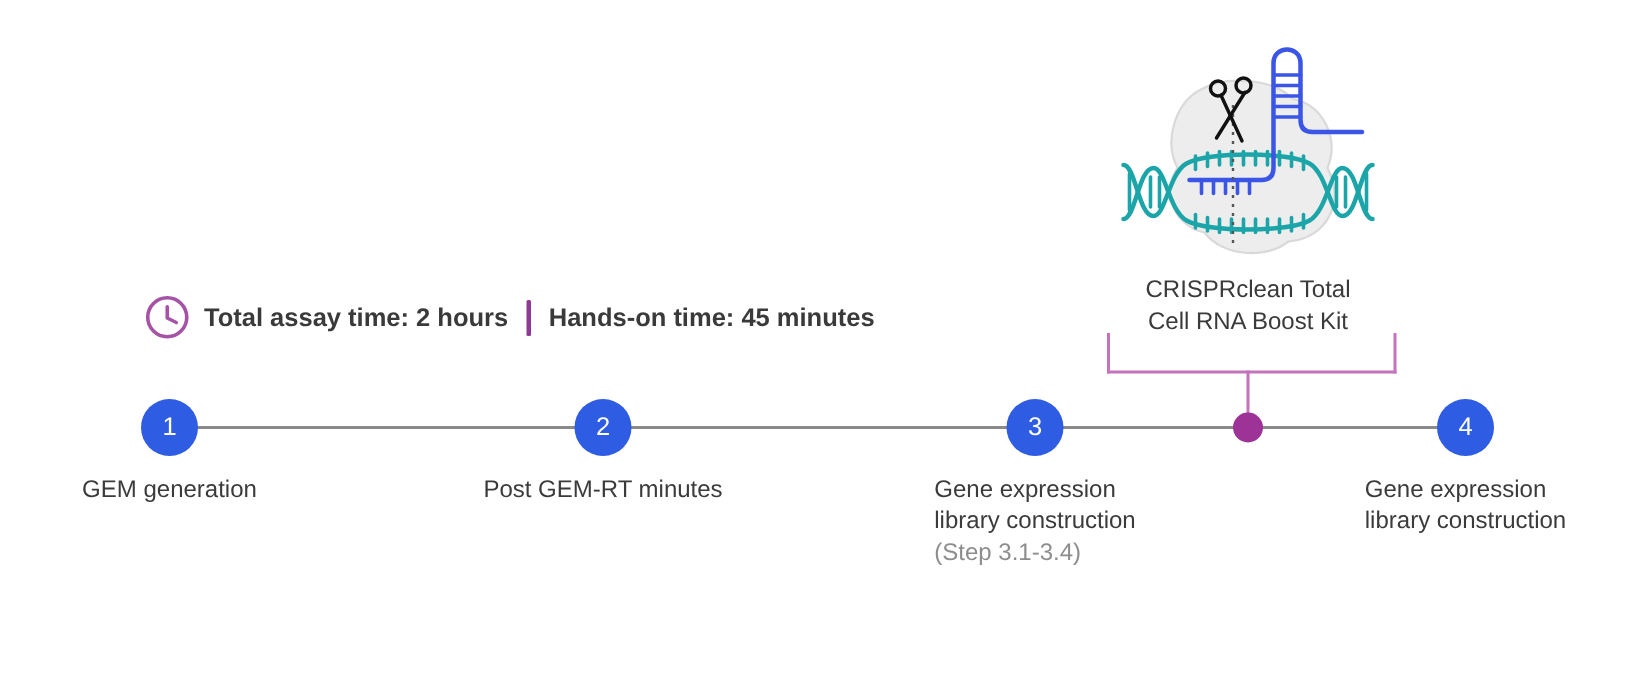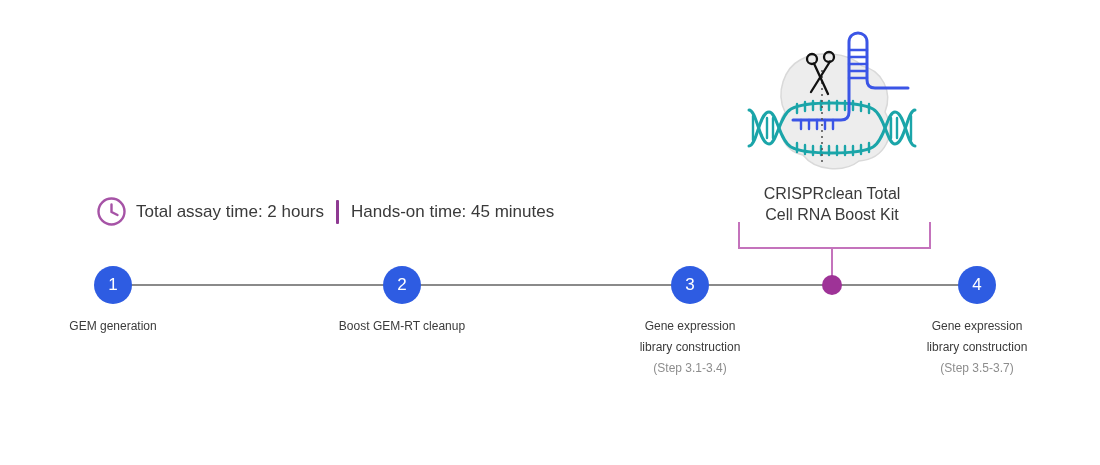--- a/index.html
+++ b/index.html
@@ -7,21 +7,21 @@
     position:relative;
     width:1100px;height:465px;
     background:#ffffff;
     font-family:"Liberation Sans", sans-serif;
     overflow:hidden;
   }
   
   .assay-row{
     position:absolute;left:96px;top:196px;
     display:flex;align-items:center;
-    color:#3a3a3a;font-size:17px;font-weight:400;
+    color:#3a3a3a;font-size:17px;font-weight:700;
     white-space:nowrap;
   }
   .assay-row .clock{width:31px;height:31px;margin-right:9px;flex:0 0 auto;}
   .assay-sep{width:3px;height:24px;background:#8e3a92;margin:0 12px;border-radius:1px;}
   
   .kit-icon{position:absolute;left:745px;top:12px;width:175px;height:162px;}
   .kit-label{
     position:absolute;left:832px;top:183px;transform:translateX(-50%);
     text-align:center;font-size:16px;line-height:21px;font-weight:500;color:#3a3a3a;
     white-space:nowrap;
@@ -41,21 +41,21 @@
   .step-circle{
     position:absolute;top:266px;width:38px;height:38px;border-radius:50%;
     background:#2e5ce2;color:#ffffff;z-index:2;
     display:flex;align-items:center;justify-content:center;
     font-size:17px;font-weight:500;
   }
   .step-circle.c1{left:94px;} .step-circle.c2{left:383px;}
   .step-circle.c3{left:671px;} .step-circle.c4{left:958px;}
   .step-label{
     position:absolute;top:316px;transform:translateX(-50%);
-    text-align:center;font-size:12px;line-height:21px;font-weight:500;color:#3b3b3b;
+    text-align:left;font-size:16px;line-height:21px;font-weight:500;color:#3b3b3b;
     white-space:nowrap;z-index:2;
   }
   .step-label.l1{left:113px;} .step-label.l2{left:402px;}
   .step-label.l3{left:690px;} .step-label.l4{left:977px;}
   .substep{color:#8d8d8d;font-weight:400;}
 </style>
 </head>
 <body>
 
 <div id="canvas">
@@ -160,26 +160,25 @@
     <span>3</span>
   </div>
   <div class="step-circle c4">
     <span>4</span>
   </div>
 
   <div class="step-label l1">
     <div>GEM generation</div>
   </div>
   <div class="step-label l2">
-    <div>Boost GEM-RT cleanup</div>
+    <div>Post GEM-RT minutes</div>
   </div>
   <div class="step-label l3">
     <div>Gene expression</div>
     <div>library construction</div>
     <div class="substep">(Step 3.1-3.4)</div>
   </div>
   <div class="step-label l4">
     <div>Gene expression</div>
     <div>library construction</div>
-    <div class="substep">(Step 3.5-3.7)</div>
   </div>
 
 </div>
 
 </body></html>

